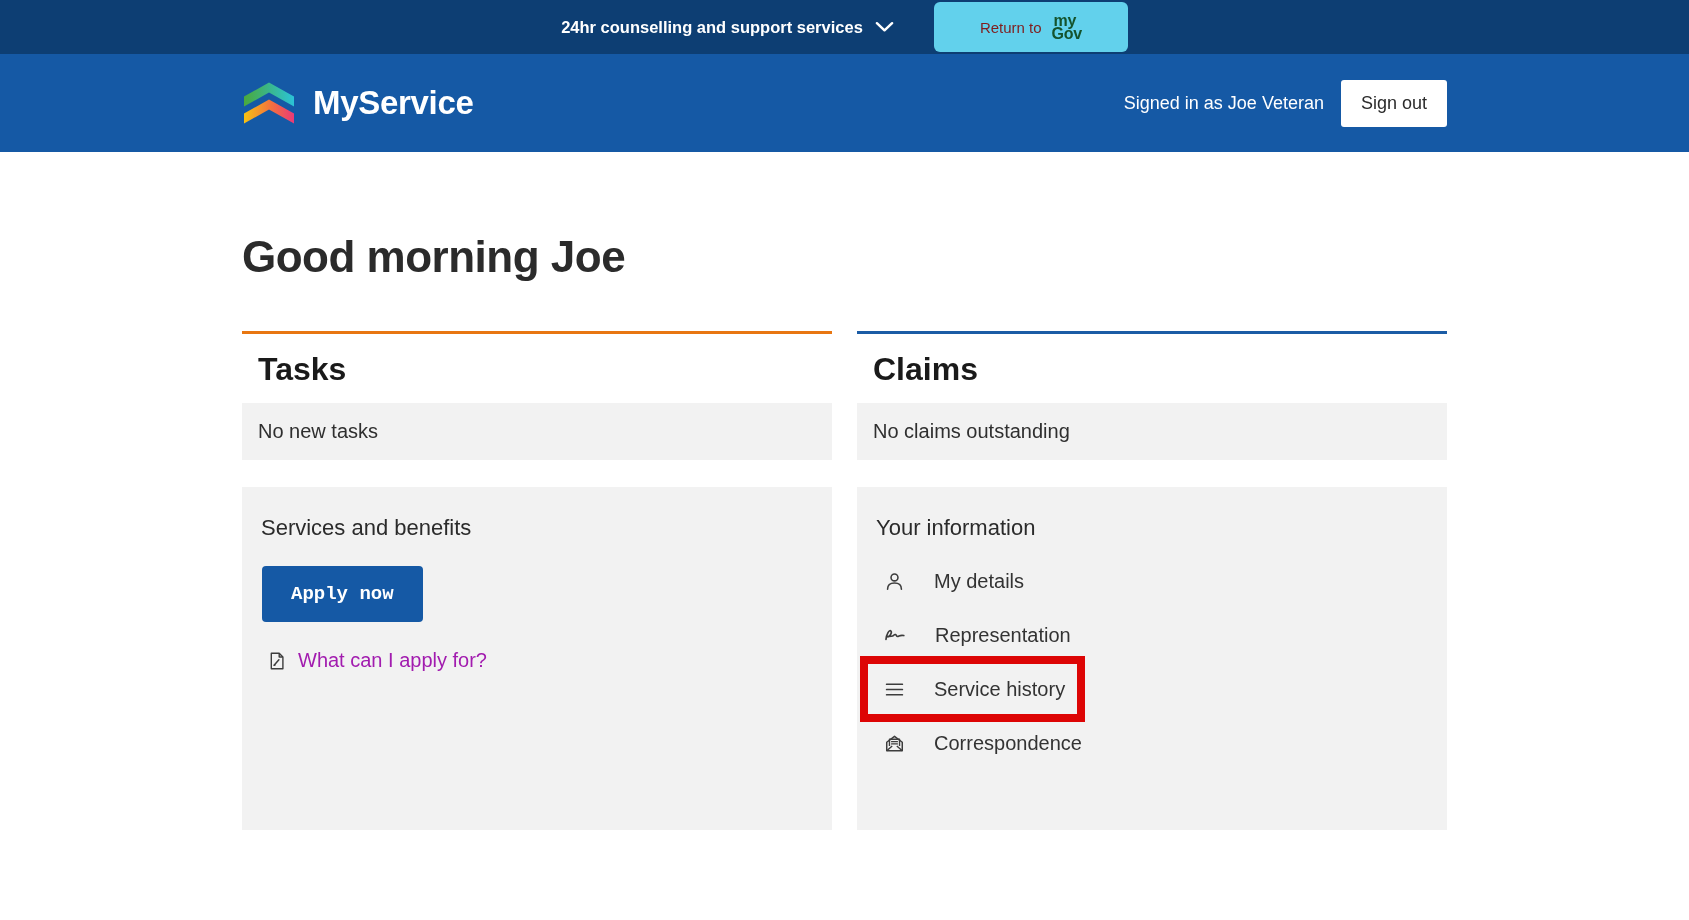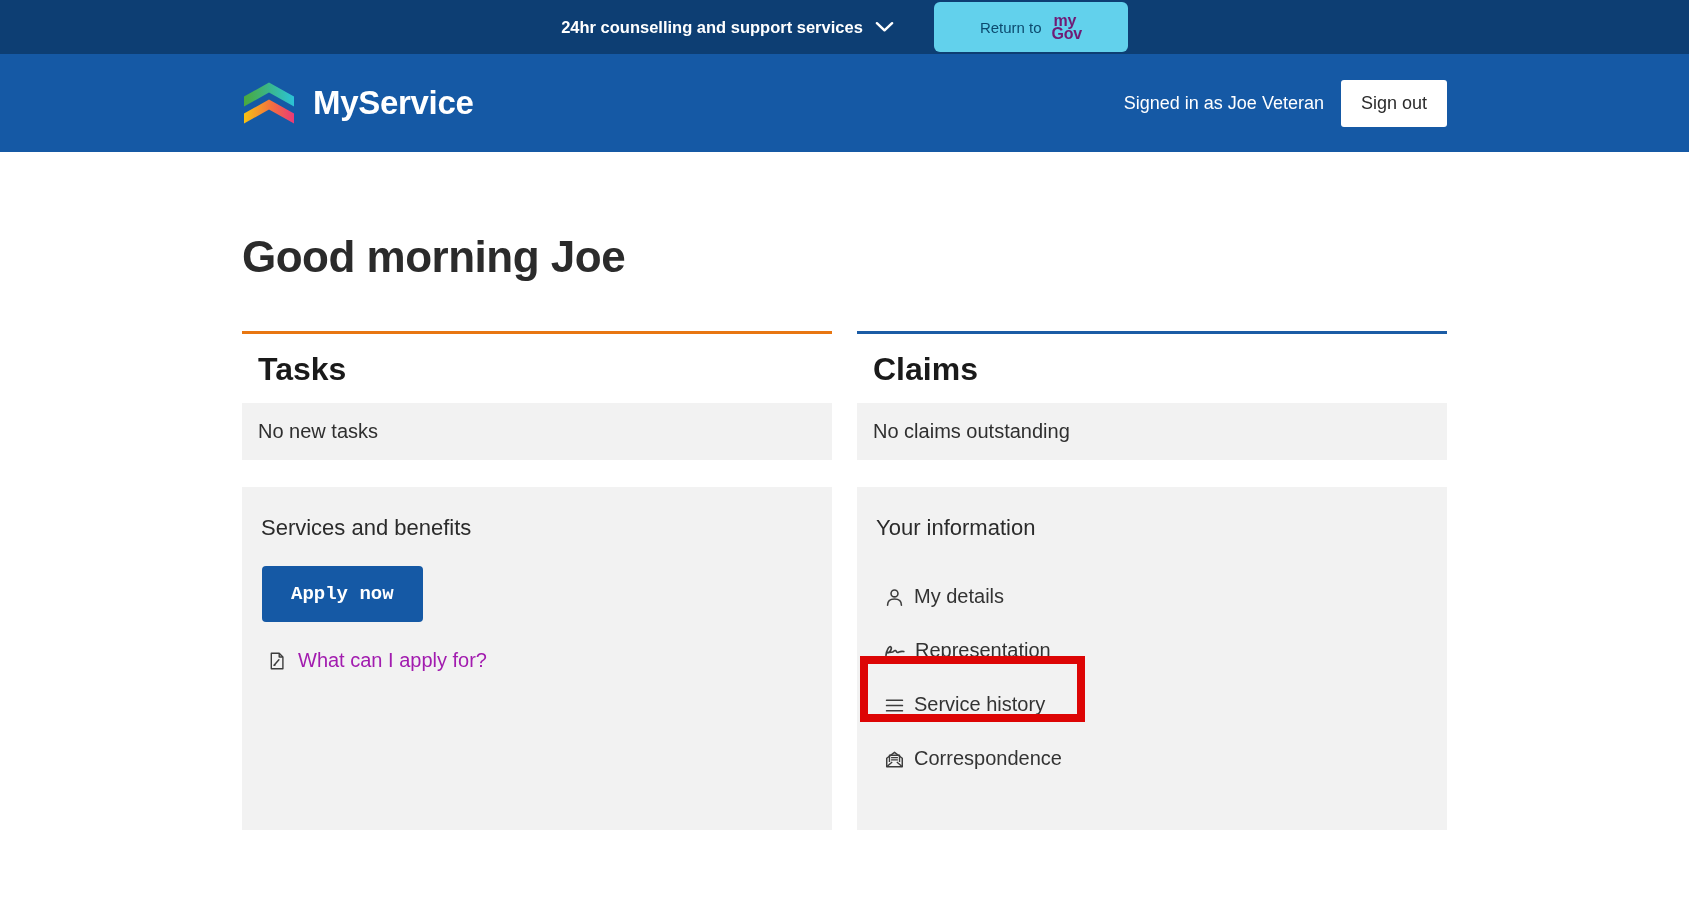--- a/index.html
+++ b/index.html
@@ -24,24 +24,24 @@
     cursor: pointer;
   }
   .chev { display: inline-flex; }
   .mygov-btn {
     margin-left: 40px;
     height: 50px; width: 194px;
     background: #62d1ec; border: none; border-radius: 6px;
     display: flex; align-items: center; justify-content: center; gap: 10px;
     cursor: pointer;
   }
-  .mygov-btn .return-txt { font-size: 15px; color: #0c4a6e; font-family: "Liberation Sans", sans-serif; }
+  .mygov-btn .return-txt { font-size: 15px; color: #7f1d1d; font-family: "Liberation Sans", sans-serif; }
   .mygov-logo {
     display: flex; flex-direction: column; align-items: flex-start;
-    font-weight: 800; color: #701a75; font-size: 16px; line-height: 0.82;
+    font-weight: 800; color: #14532d; font-size: 16px; line-height: 0.82;
     letter-spacing: -0.3px;
   }
   .mygov-logo .l1 { padding-left: 2px; }
 
   
   .header { height: 98px; background: #1559a5; }
   .header .container {
     height: 100%;
     display: flex; align-items: center; justify-content: space-between;
   }
@@ -94,21 +94,21 @@
     font-family: Liberation Mono, monospace;
   }
   .apply-link {
     margin-top: 27px; margin-left: 6px;
     display: flex; align-items: center; gap: 11px;
     font-size: 20px; color: #a21caf; cursor: pointer; width: max-content;
   }
 
   .info-list { margin-top: 13px; }
   .info-item {
-    height: 54px; display: flex; align-items: flex-end; gap: 9px;
+    height: 54px; display: flex; align-items: center; gap: 29px;
     padding-left: 8px;
     font-size: 20px; color: #333333; cursor: pointer; width: max-content;
     min-width: 230px;
   }
   .highlight-box {
     position: absolute; left: 3px; top: 169px;
     width: 225px; height: 66px;
     border: 8px solid #dd0505;
     pointer-events: none;
   }

